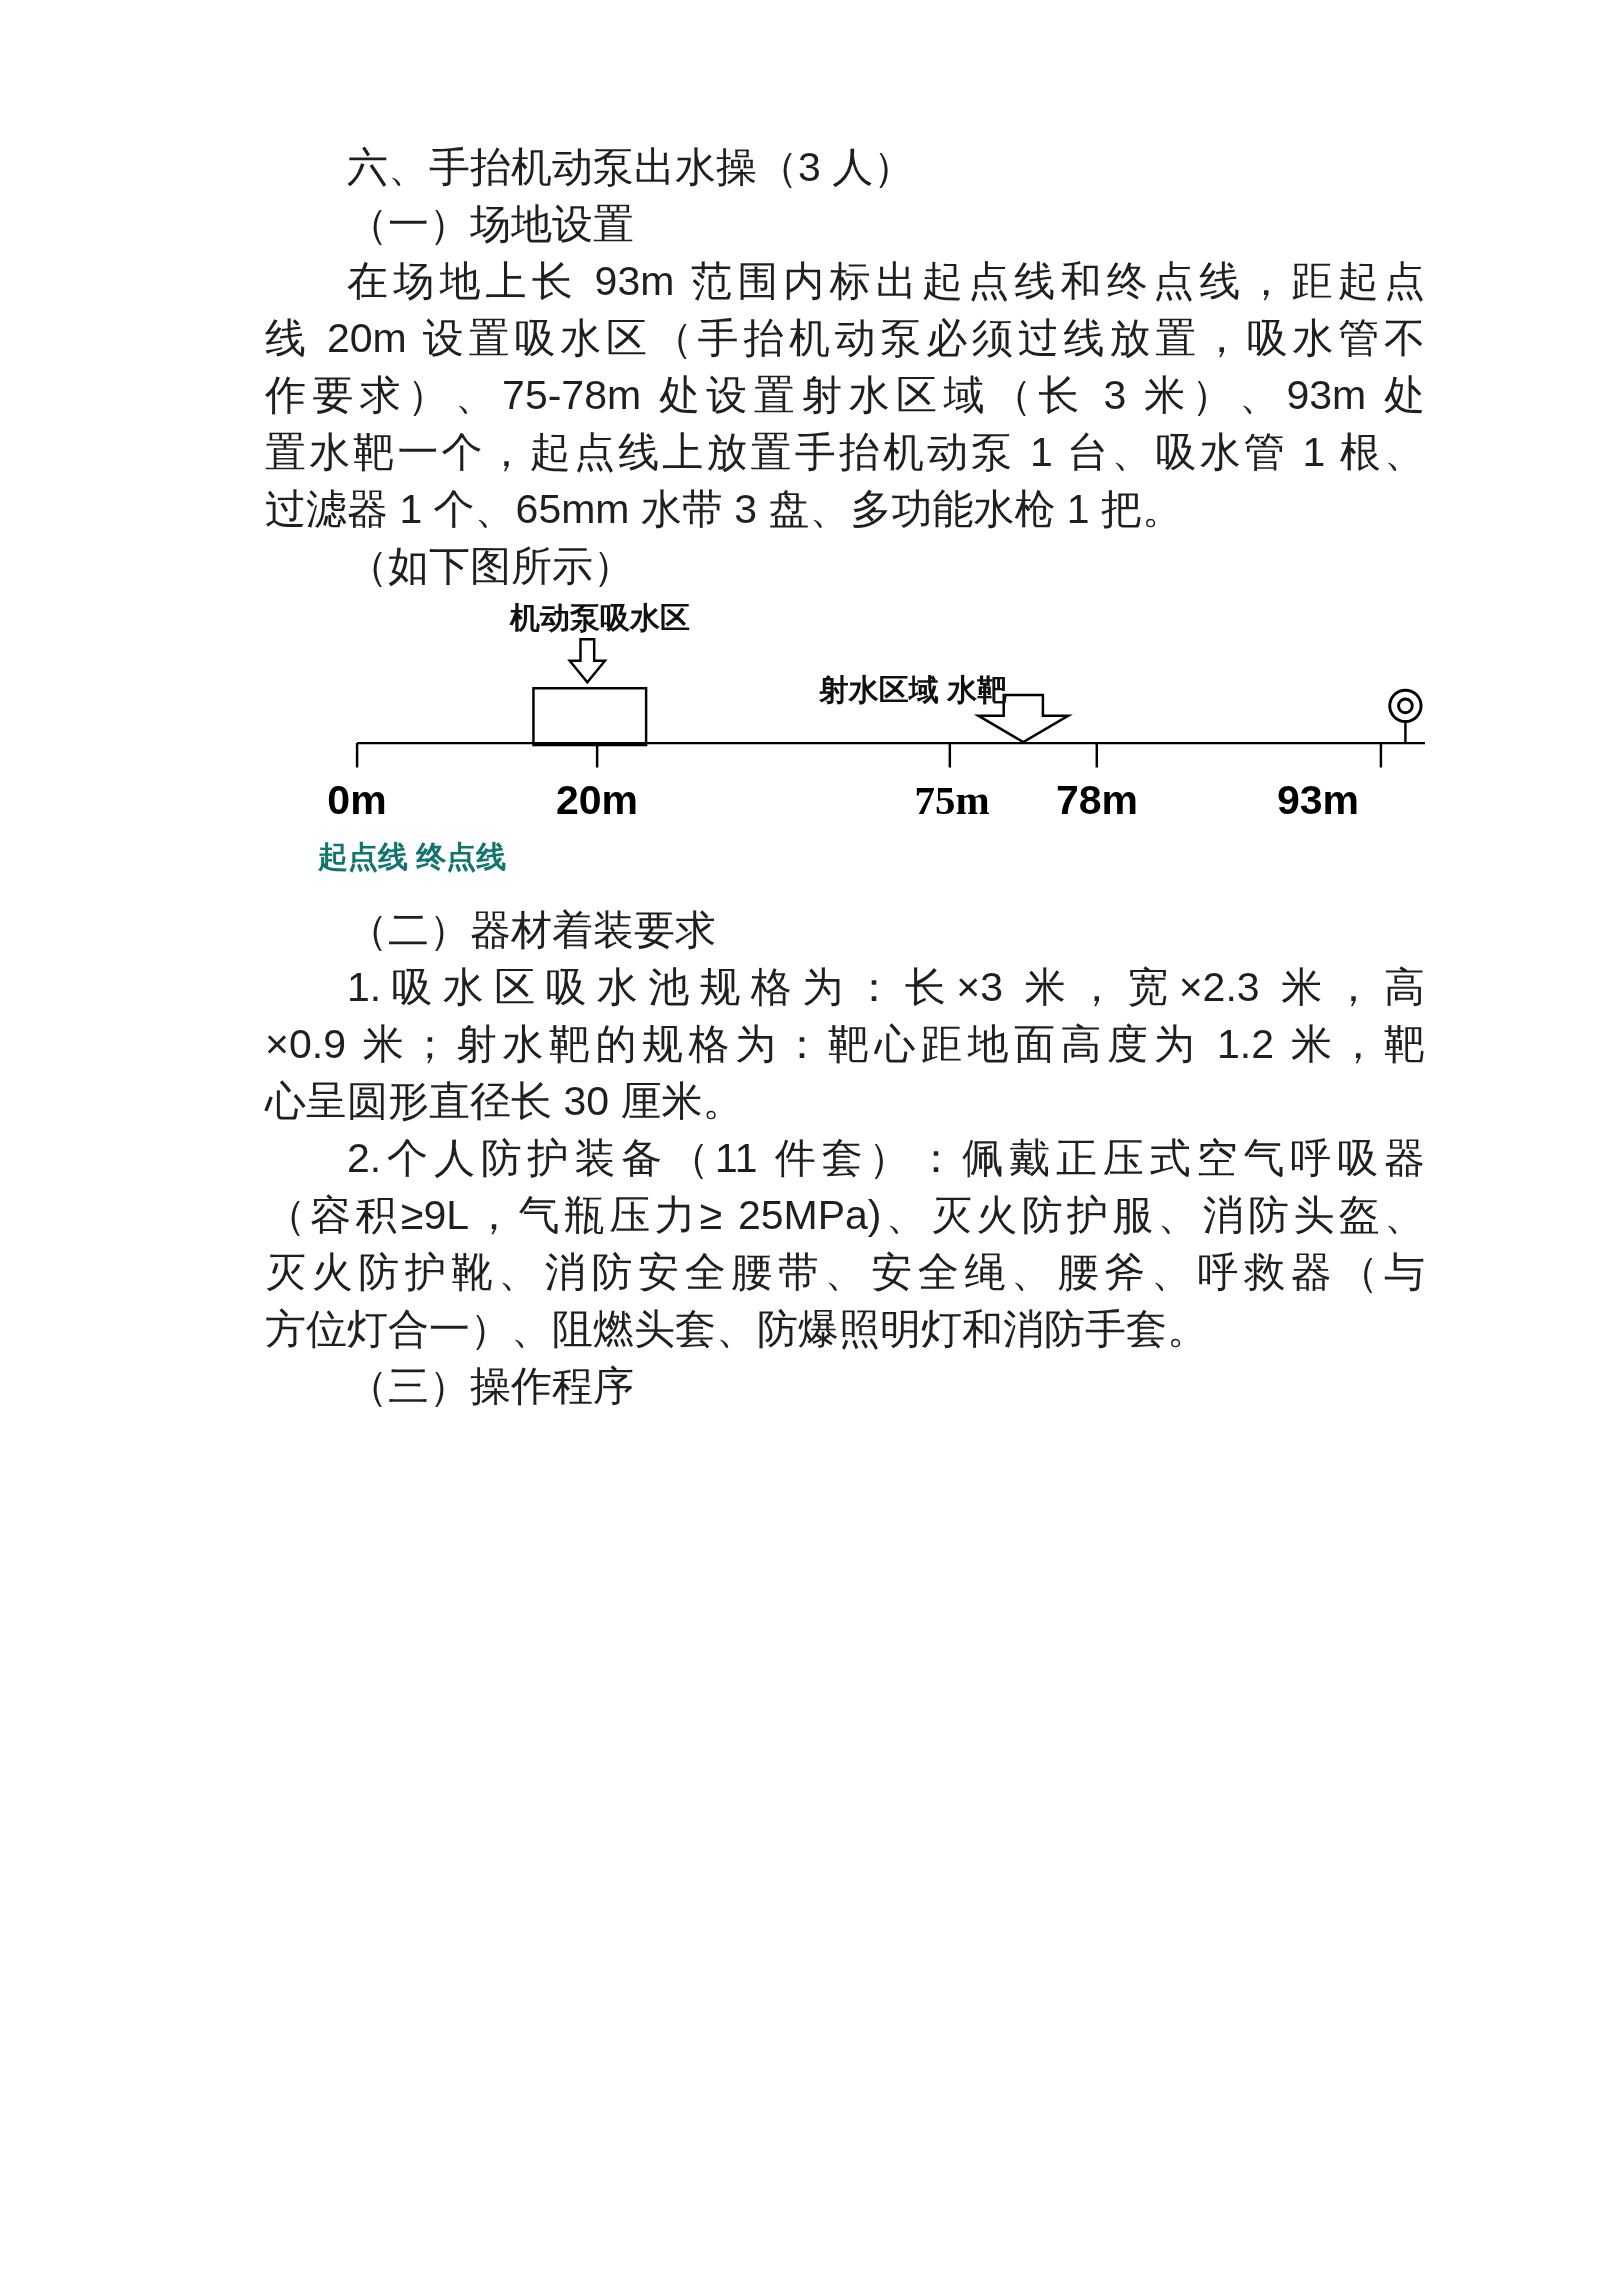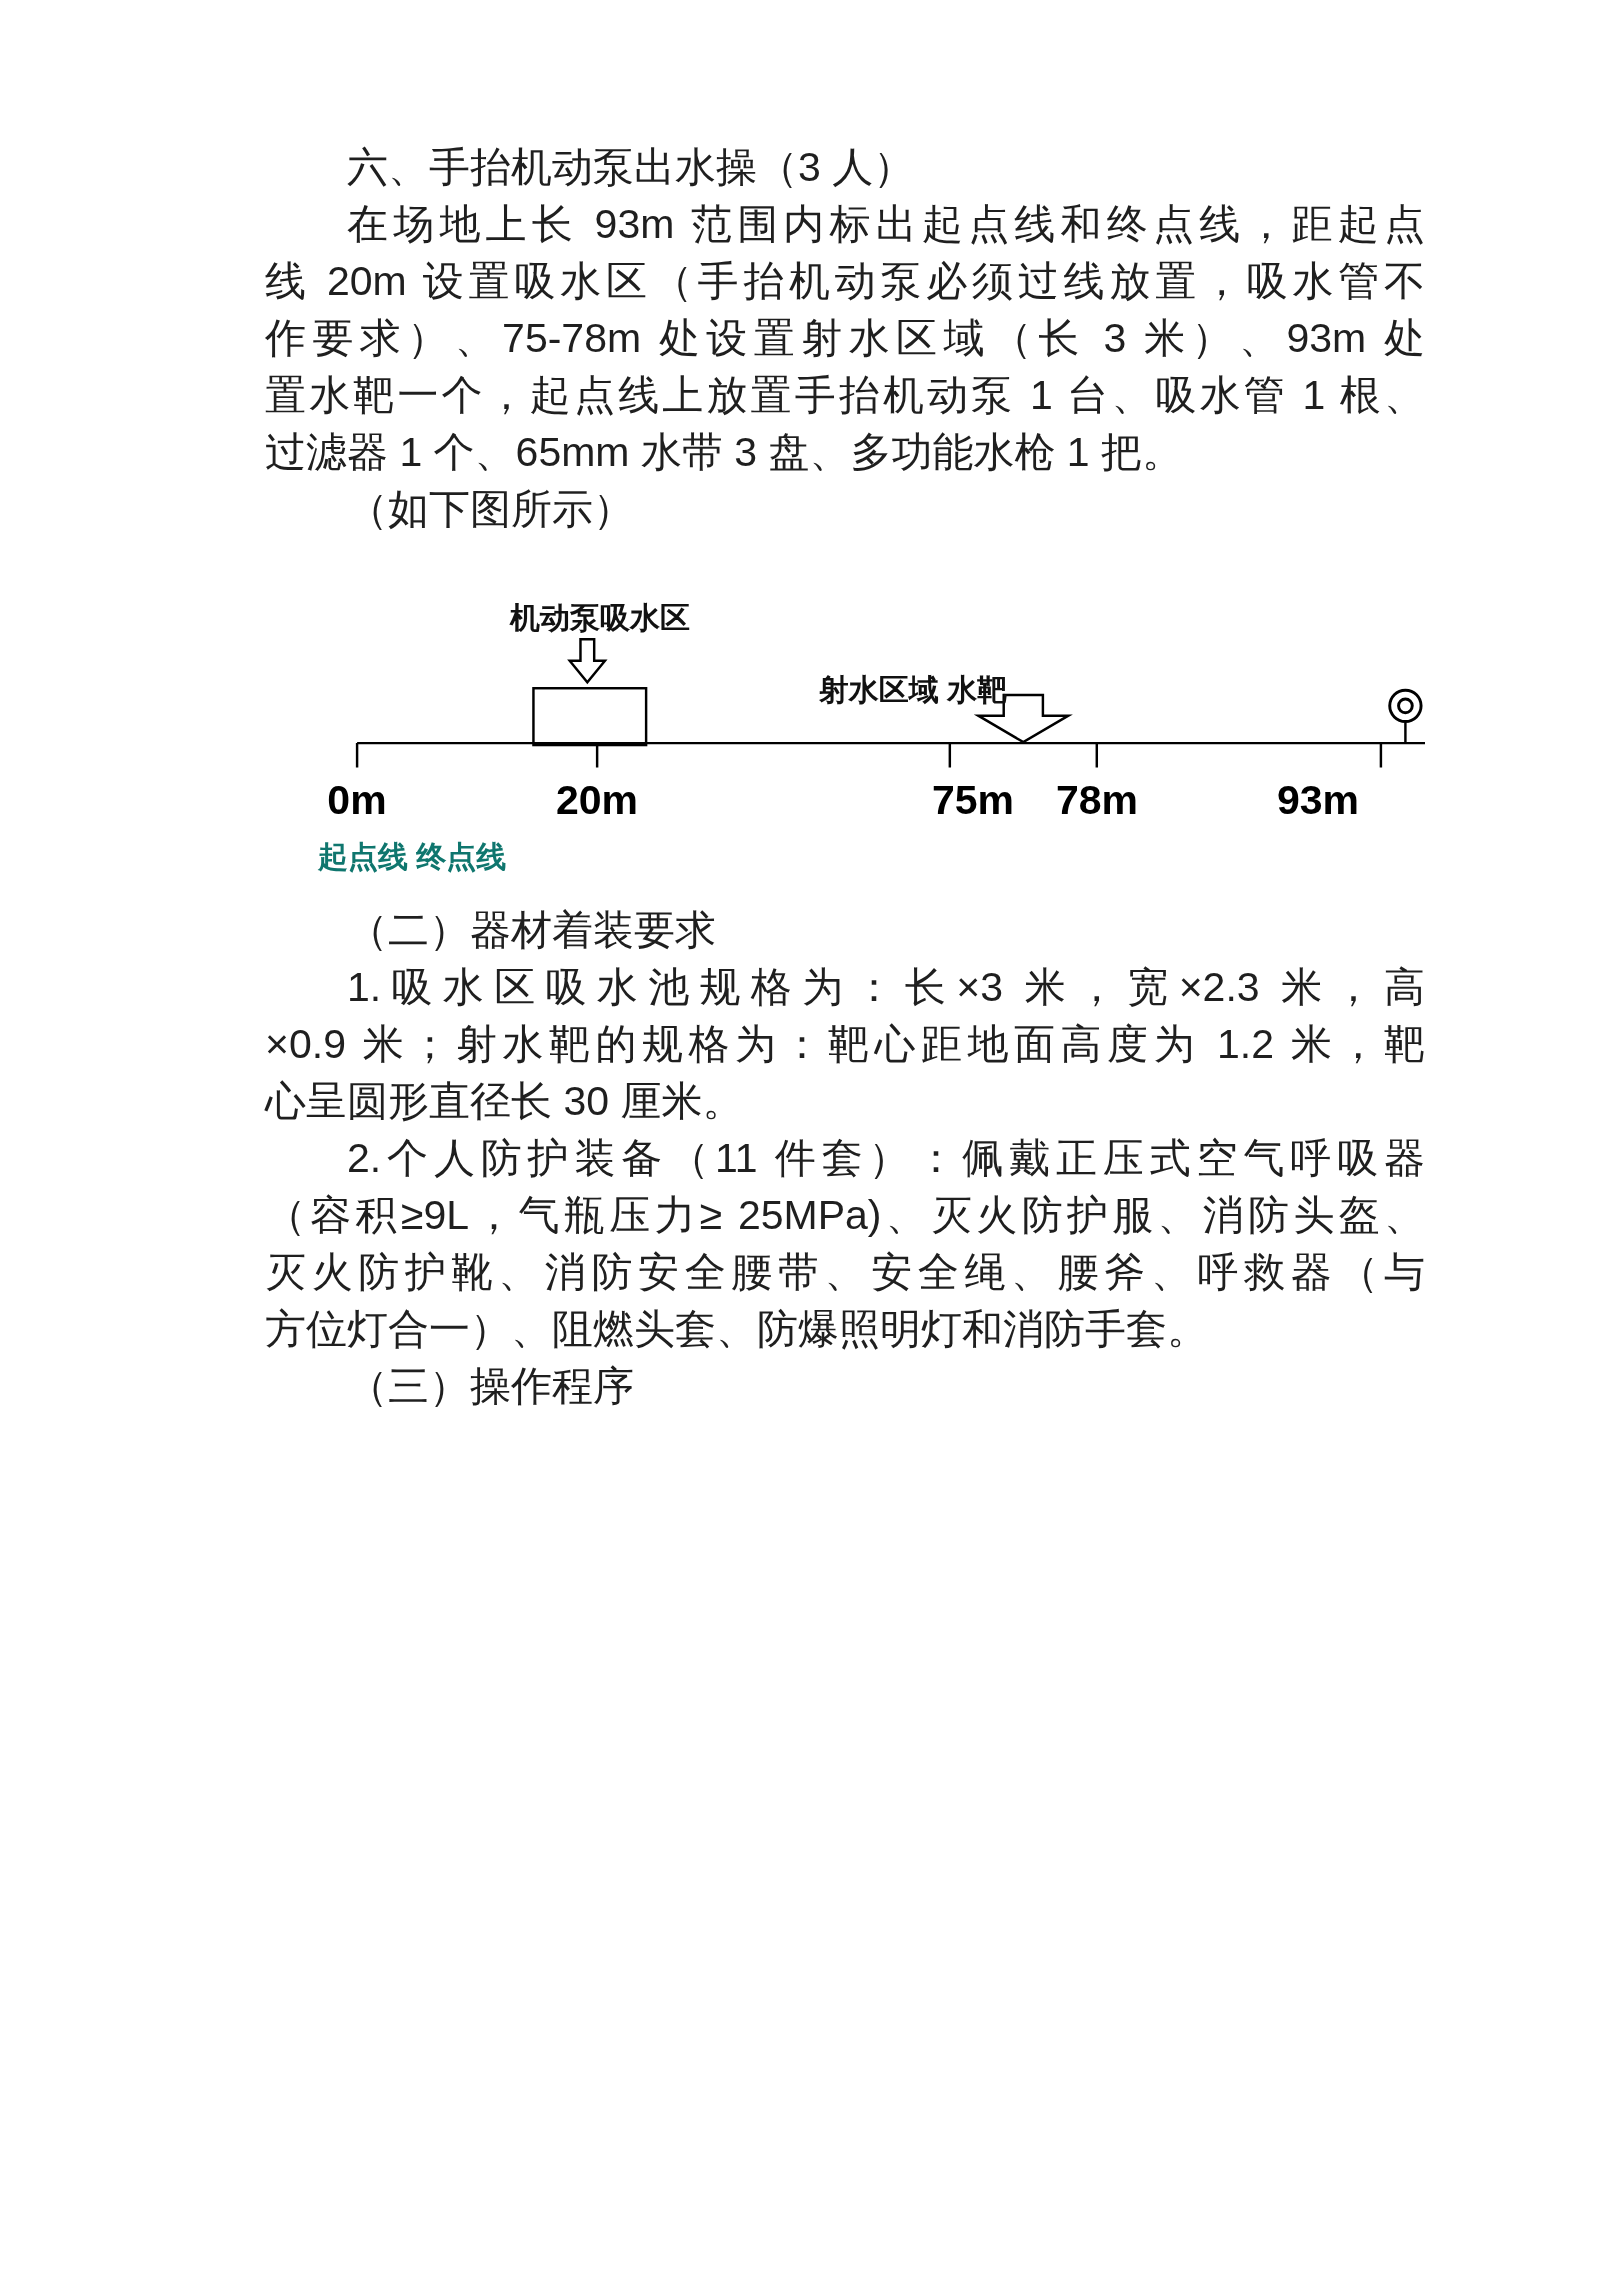--- a/index.html
+++ b/index.html
@@ -69,41 +69,42 @@
     top: 182px;
     transform: translateX(-50%);
     font-weight: 700;
     font-size: 41px;
     line-height: 49px;
     color: #000000;
     white-space: nowrap;
   }
   .tick-0  { left: 92px; }
   .tick-20 { left: 332px; }
-  .tick-75 { left: 708px; }
+  .tick-75 { left: 687px; font-family: Liberation Serif, serif; }
   .tick-78 { left: 832px; }
   .tick-93 { left: 1053px; }
   .baseline-label {
     position: absolute;
     left: 53px;
     top: 245px;
     font-weight: 700;
     font-size: 30px;
     line-height: 35px;
     white-space: nowrap;
     color: #0f766e;
   }
 </style>
 </head>
 <body>
 
 <div class="page">
 
   <div class="textflow-top">
     <div class="line ind">六、手抬机动泵出水操（3 人）</div>
+    <div class="line ind">（一）场地设置</div>
     <div class="line ind just">在场地上长 93m 范围内标出起点线和终点线，距起点</div>
     <div class="line just">线 20m 设置吸水区（手抬机动泵必须过线放置，吸水管不</div>
     <div class="line just">作要求）、75-78m 处设置射水区域（长 3 米）、93m 处</div>
     <div class="line just">置水靶一个，起点线上放置手抬机动泵 1 台、吸水管 1 根、</div>
     <div class="line">过滤器 1 个、65mm 水带 3 盘、多功能水枪 1 把。</div>
     <div class="line ind">（如下图所示）</div>
   </div>
 
   <div class="diagram">
     <svg viewBox="0 0 1184 314" xmlns="http://www.w3.org/2000/svg">

